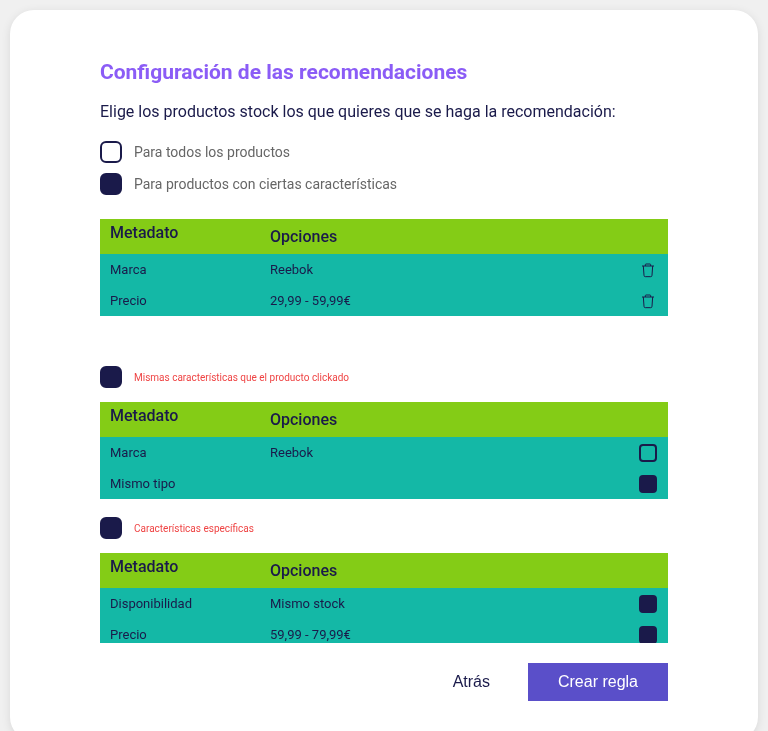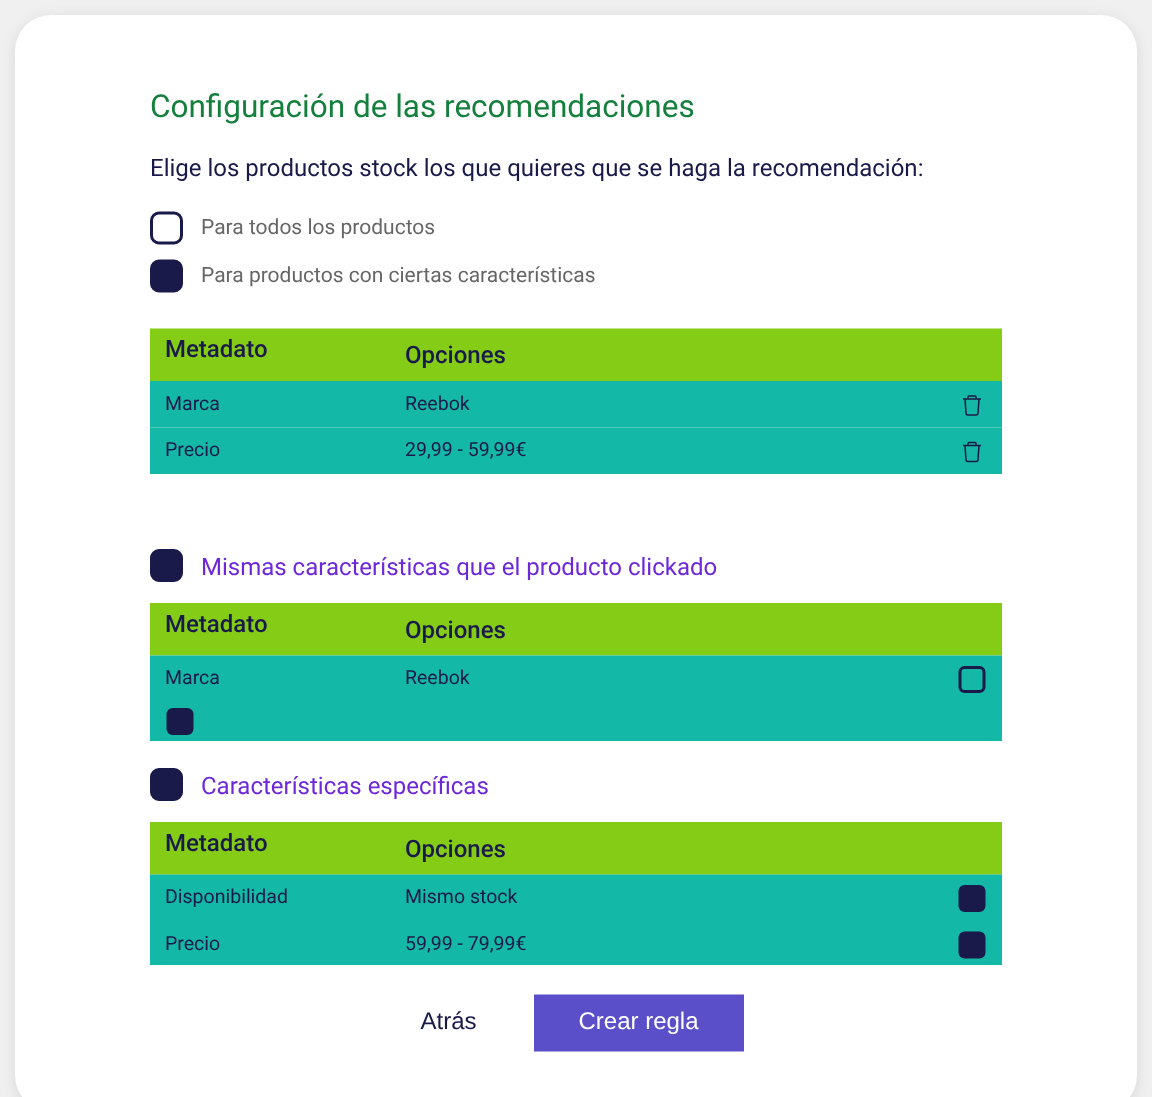--- a/index.html
+++ b/index.html
@@ -25,23 +25,23 @@
       box-shadow: 0 2px 10px rgba(0,0,0,0.1);
       display: flex;
       flex-direction: column;
     }
     .content {
       padding: 0 50px;
       flex: 1;
       overflow: auto;
     }
     h2 {
-      color: #15803d;
+      color: #8b5cf6;
       font-size: 21px;
-      font-weight: 400;
+      font-weight: 700;
       margin-bottom: 18px;
     }
     .subtitle {
       color: #1a1a4a;
       font-size: 16px;
       margin-bottom: 20px;
     }
     .radio-group {
       margin-bottom: 24px;
     }
@@ -116,21 +116,21 @@
       height: 18px;
       border: 2px solid #1a1a4a;
       border-radius: 4px;
       cursor: pointer;
     }
     .row-checkbox.checked {
       background: #1a1a4a;
     }
     .footer {
       display: flex;
-      justify-content: center;
+      justify-content: flex-end;
       align-items: center;
       gap: 30px;
       padding: 0 50px;
       margin-top: 20px;
     }
     .btn-back {
       color: #1a1a4a;
       font-size: 16px;
       background: none;
       border: none;
@@ -160,22 +160,22 @@
       height: 22px;
       border: 2px solid #1a1a4a;
       border-radius: 6px;
       margin-right: 12px;
       flex-shrink: 0;
     }
     .checkbox-box.checked {
       background: #1a1a4a;
     }
     .checkbox-label {
-      color: #6d28d9;
-      font-size: 16px;
+      color: #ef4444;
+      font-size: 10px;
     }
     .table-tight {
       margin-bottom: 18px;
     }
   </style>
 </head>
 <body>
 
 <div class="modal">
   <div class="content">
@@ -240,20 +240,21 @@
         <div class="col-action"></div>
       </div>
       <div class="table-row">
         <div class="col-metadata">Marca</div>
         <div class="col-options">Reebok</div>
         <div class="col-action">
           <div class="row-checkbox"></div>
         </div>
       </div>
       <div class="table-row">
+        <div class="col-options">Mismo tipo</div>
         <div class="col-action">
           <div class="row-checkbox checked"></div>
         </div>
       </div>
     </div>
 
     <div class="checkbox-option">
       <div class="checkbox-box checked"></div>
       <span class="checkbox-label">Características específicas</span>
     </div>

